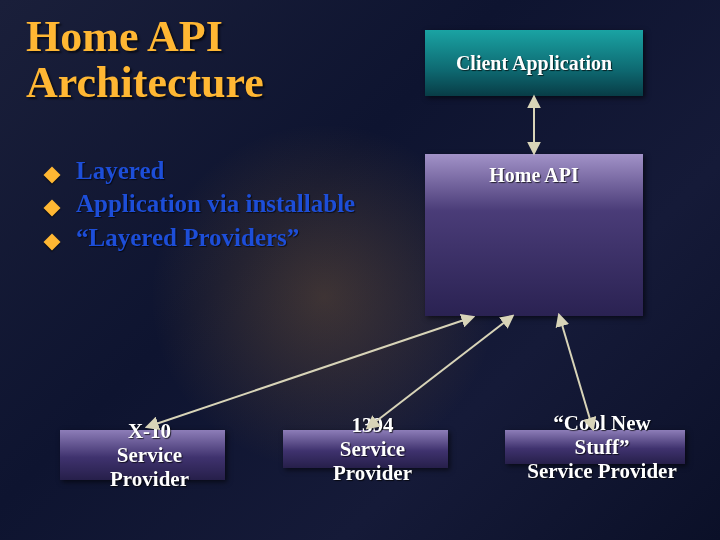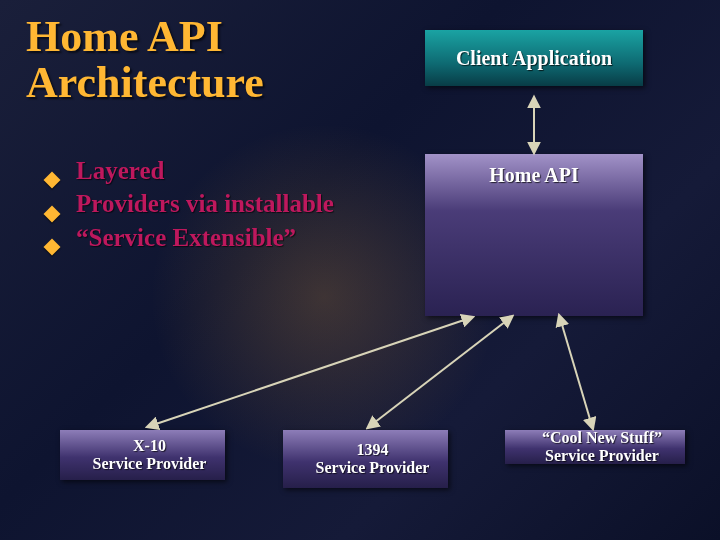--- a/index.html
+++ b/index.html
@@ -32,26 +32,26 @@
     white-space: pre-line;
   }
   .bullets {
     position: absolute;
     left: 40px;
     top: 155px;
     width: 360px;
   }
   .bullet {
     display: flex;
-    align-items: flex-end;
+    align-items: center;
     margin-bottom: 2px;
     font-size: 25px;
     line-height: 1.25;
     font-weight: 700;
-    color: #be185d;
+    color: #1d4ed8;
     text-shadow: 1px 1px 1px rgba(0,0,0,0.6);
   }
   .bullet .diamond {
     width: 12px;
     height: 12px;
     background: #ffb733;
     transform: rotate(45deg);
     margin: 9px 18px 0 6px;
     flex: 0 0 12px;
     box-shadow: 1px 1px 1px rgba(0,0,0,0.5);
@@ -75,21 +75,21 @@
     font-size: 20px;
   }
   .box-purple-main {
     background: linear-gradient(to bottom, #a292c8 0%, #4a3c78 35%, #2a2252 100%);
     font-size: 20px;
     align-items: flex-start;
     padding-top: 10px;
   }
   .box-purple-small {
     background: linear-gradient(to bottom, #8d7db8 0%, #3f326e 55%, #261f4a 100%);
-    font-size: 16px;
+    font-size: 21px;
     white-space: pre-line;
     padding-left: 22px;
   }
   svg.connectors {
     position: absolute;
     inset: 0;
     width: 720px;
     height: 540px;
     pointer-events: none;
   }
@@ -102,42 +102,42 @@
   <div class="title">Home API
 Architecture</div>
 
   <div class="bullets">
     <div class="bullet">
       <span class="diamond"></span>
       <span>Layered</span>
     </div>
     <div class="bullet">
       <span class="diamond"></span>
-      <span>Providers via installable</span>
+      <span>Application via installable</span>
     </div>
     <div class="bullet">
       <span class="diamond"></span>
-      <span>“Service Extensible”</span>
+      <span>“Layered Providers”</span>
     </div>
   </div>
 
-  <div class="box box-teal" style="left:425px; top:30px; width:218px; height:56px;">
+  <div class="box box-teal" style="left:425px; top:30px; width:218px; height:66px;">
     <span>Client Application</span>
   </div>
 
   <div class="box box-purple-main" style="left:425px; top:154px; width:218px; height:162px;">
     <span>Home API</span>
   </div>
 
   <div class="box box-purple-small" style="left:60px; top:430px; width:165px; height:50px;">
     <span>X-10
 Service Provider</span>
   </div>
 
-  <div class="box box-purple-small" style="left:283px; top:430px; width:165px; height:58px;">
+  <div class="box box-purple-small" style="left:283px; top:430px; width:165px; height:38px;">
     <span>1394
 Service Provider</span>
   </div>
 
   <div class="box box-purple-small" style="left:505px; top:430px; width:180px; height:34px;">
     <span>“Cool New Stuff”
 Service Provider</span>
   </div>
 
   <svg class="connectors">

